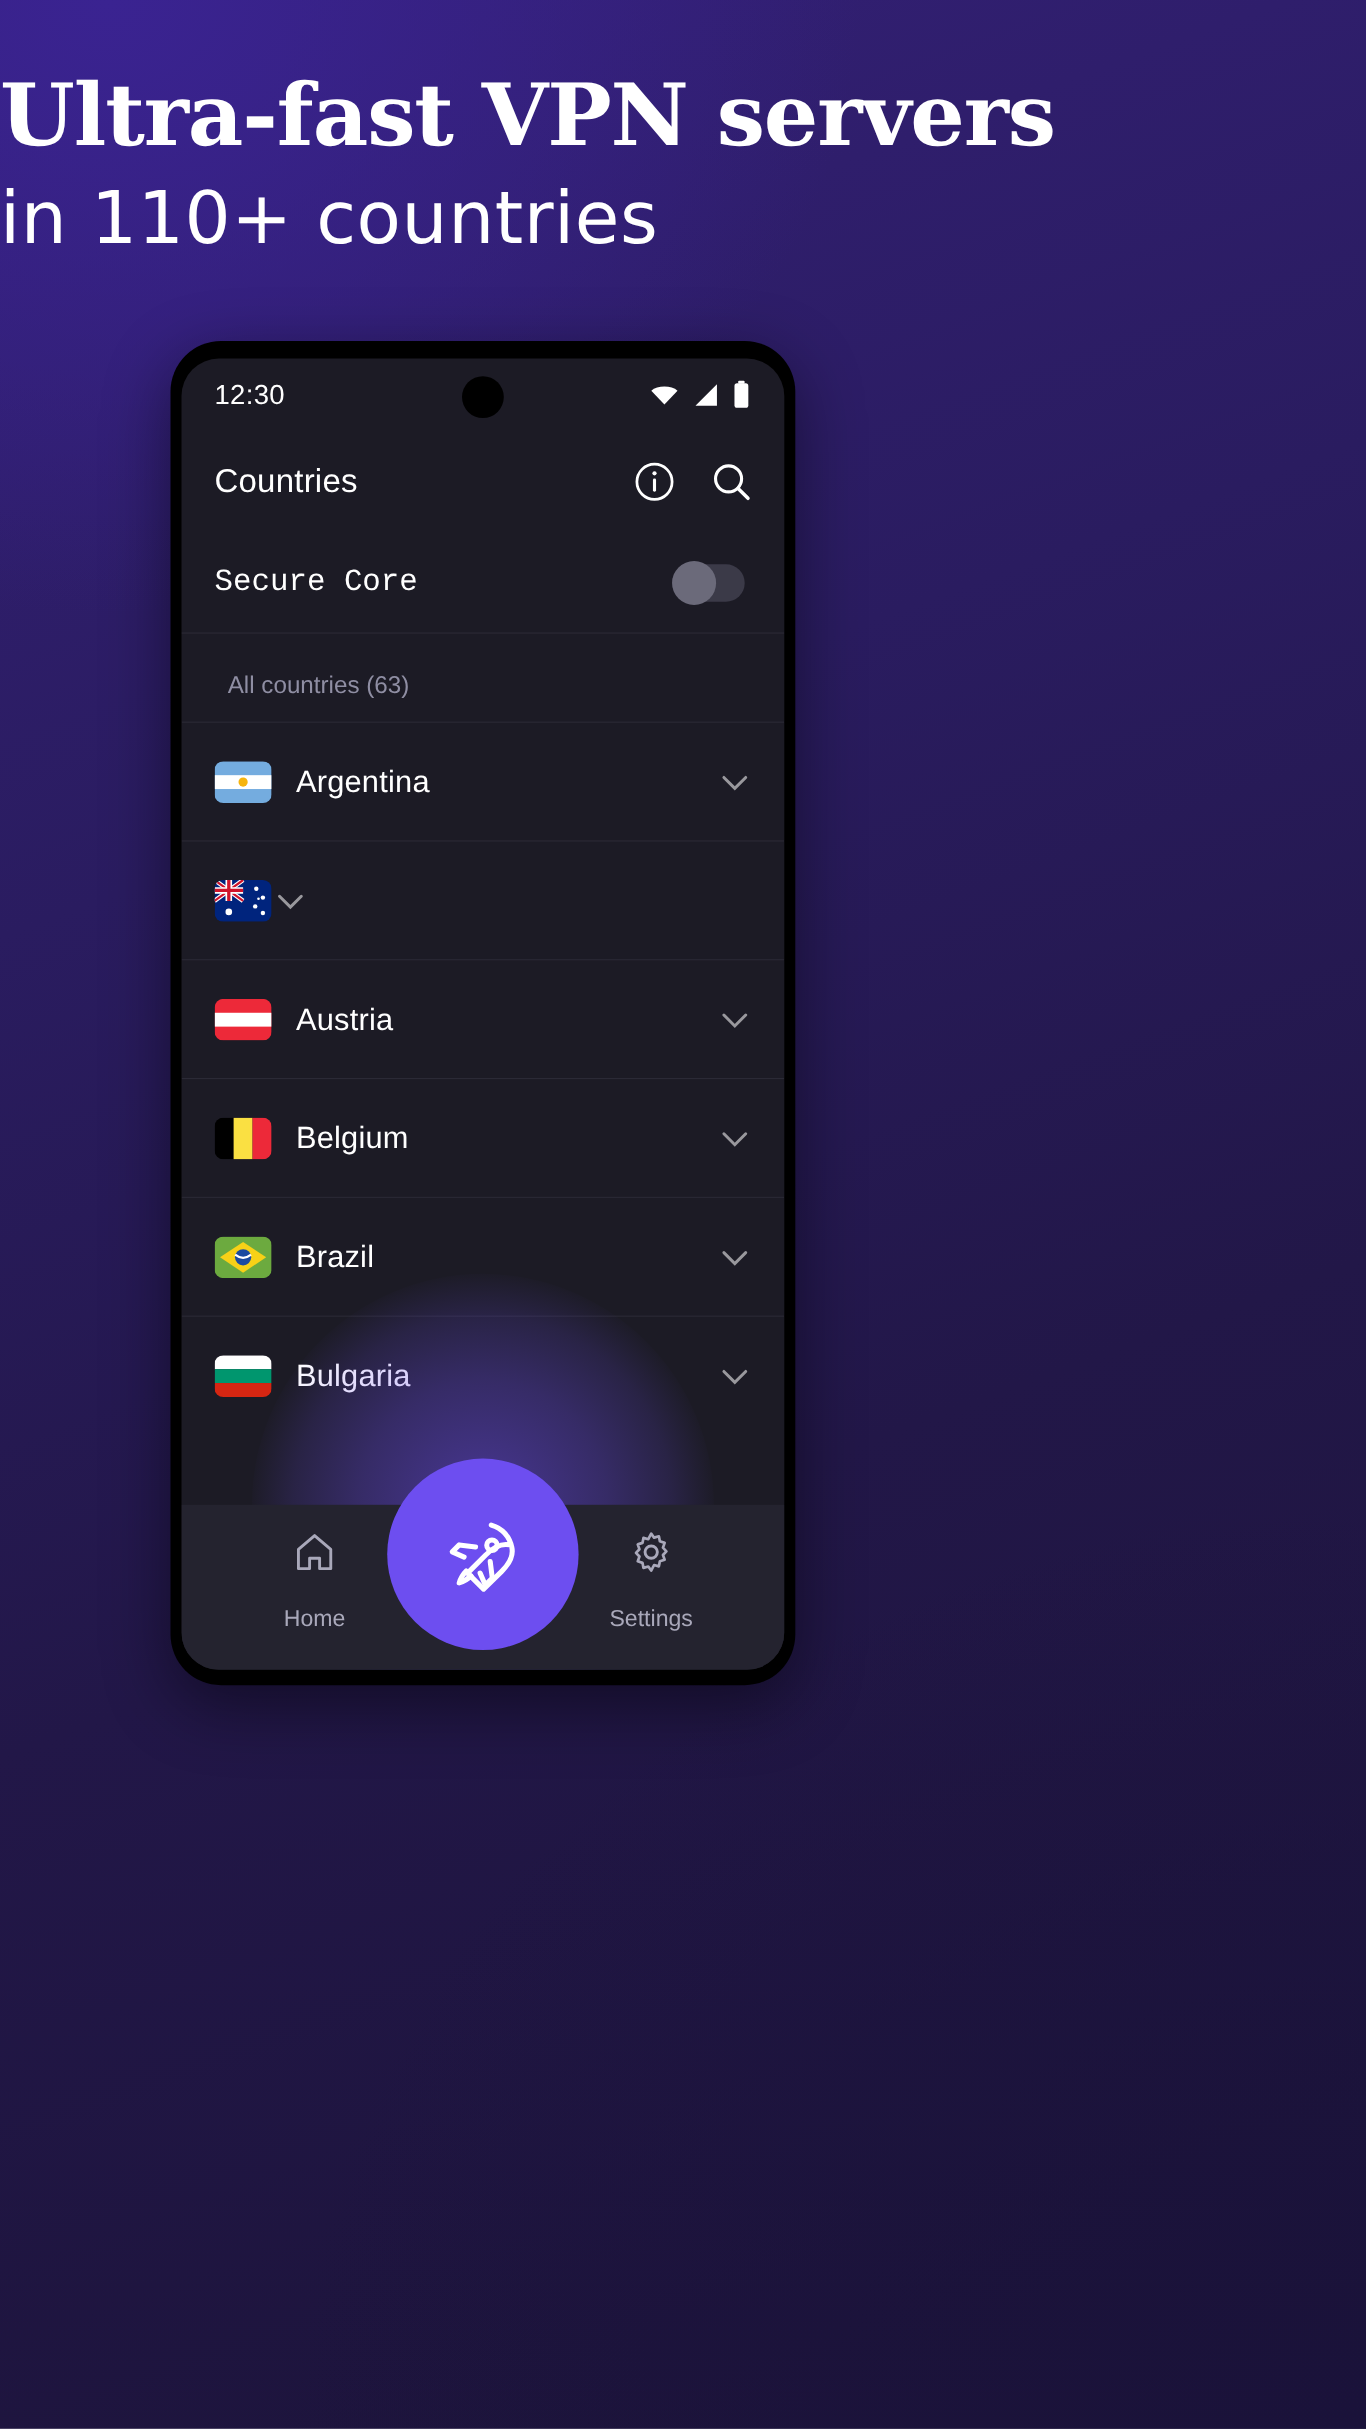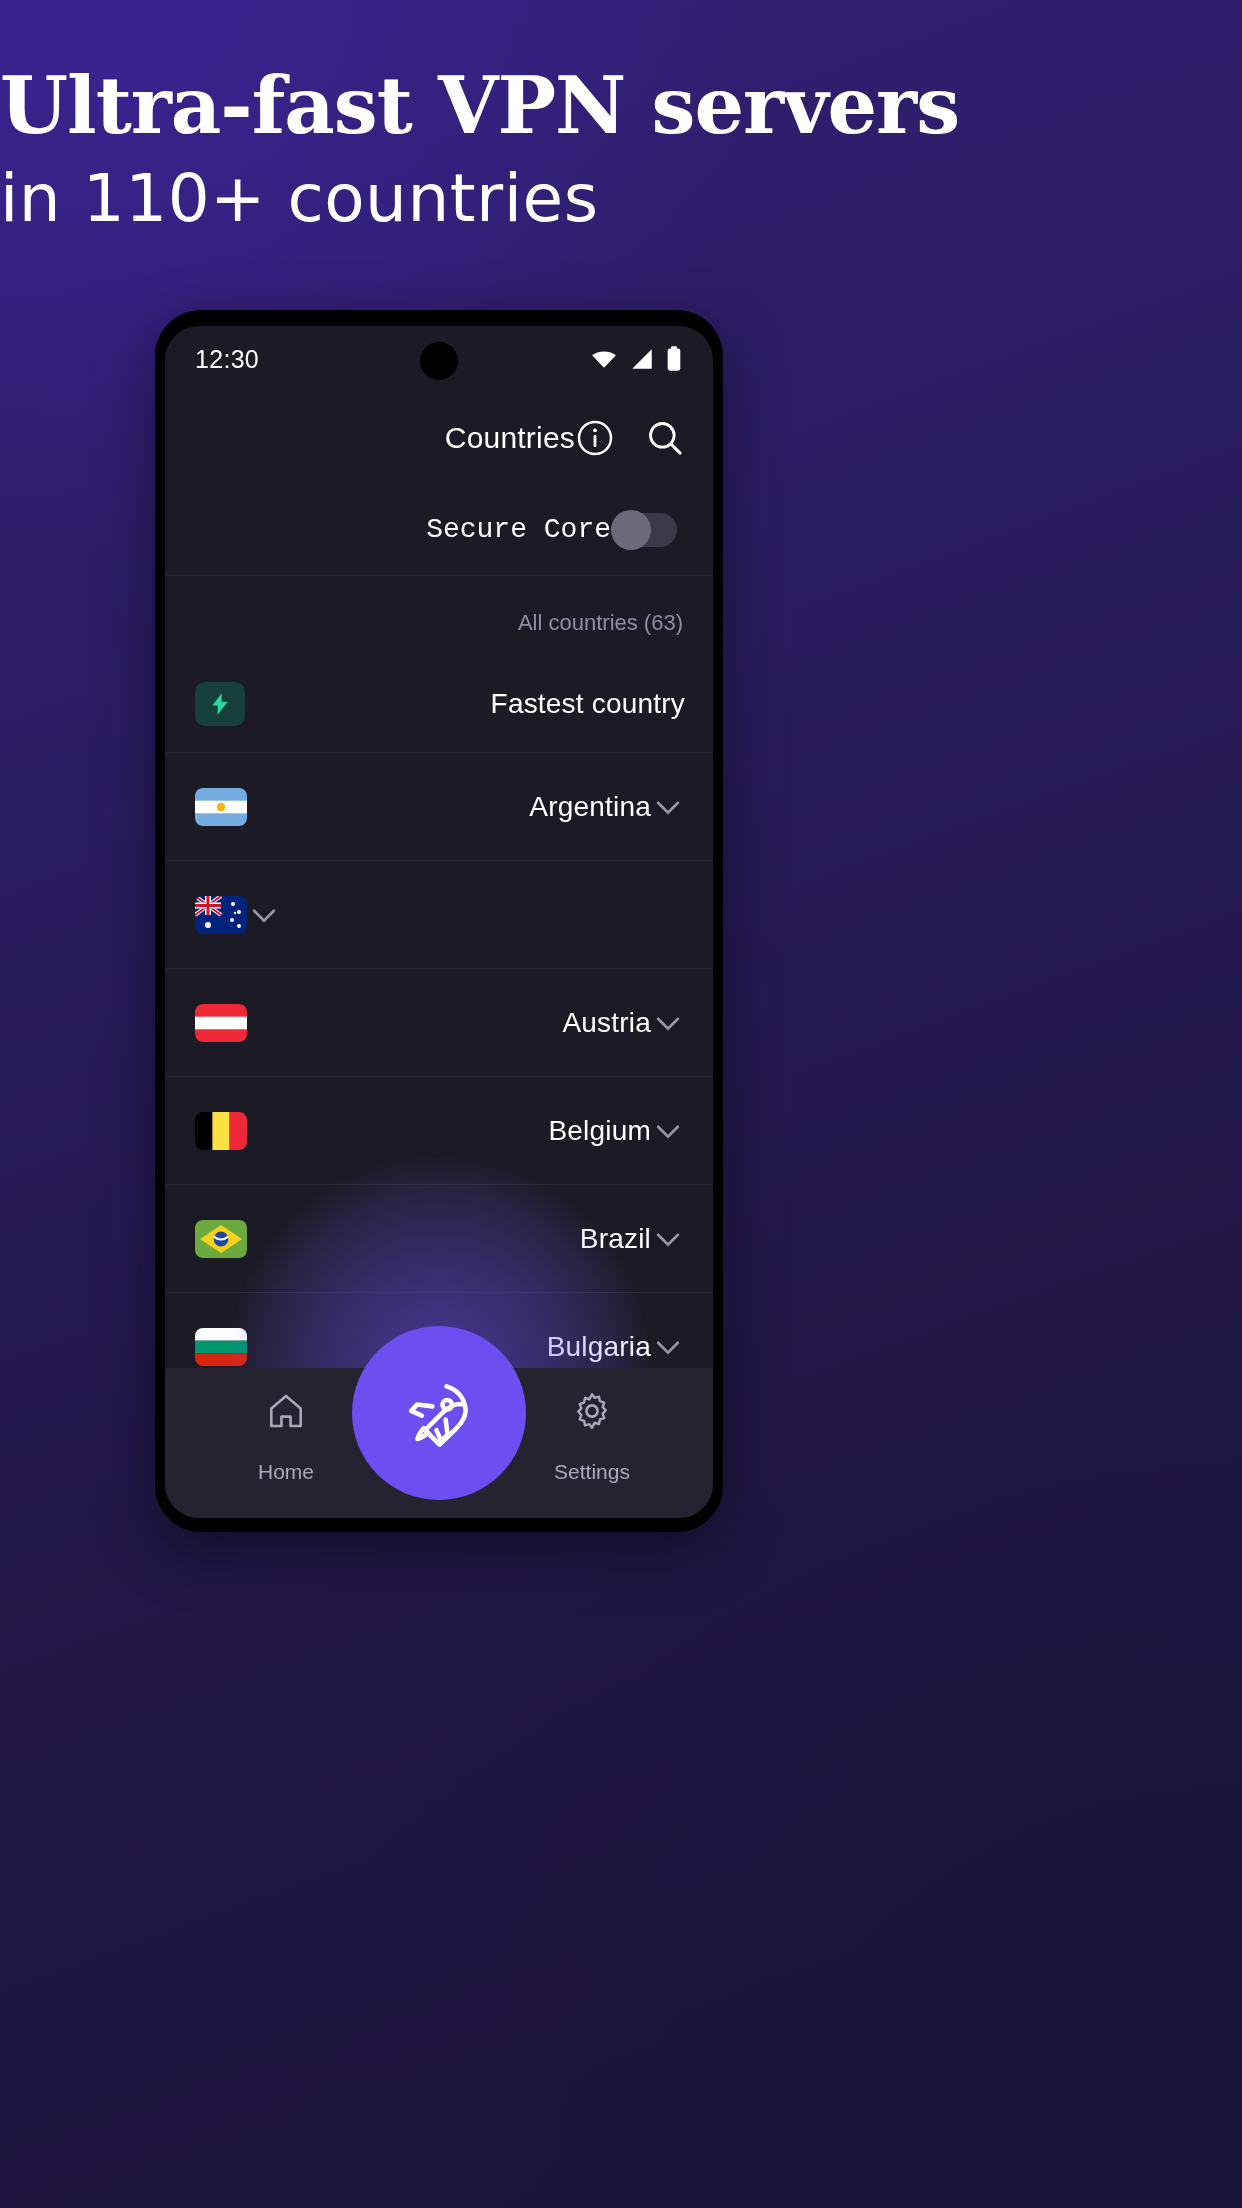--- a/index.html
+++ b/index.html
@@ -45,21 +45,20 @@
   
   .phone {
     position: absolute;
     left: 155px; top: 310px;
     width: 568px; height: 1222px;
     background: #000000;
     border-radius: 46px;
     padding: 16px 10px 14px 10px;
     box-shadow: 0 18px 60px rgba(0,0,0,0.45);
     overflow: hidden;
-    text-align: right;
   }
   .screen {
     width: 100%; height: 100%;
     background: #1c1b25;
     border-radius: 34px;
     overflow: hidden;
     position: relative;
     display: flex;
     flex-direction: column;
   }
@@ -287,28 +286,20 @@
       <div class="label">Secure Core</div>
       <div class="toggle">
         <div class="knob"></div>
       </div>
     </div>
 
     <div class="list">
 
       <div class="section-label">All countries (63)</div>
 
-      <div class="row fastest">
-        <div class="boltbox">
-          <svg width="26" height="30" viewBox="0 0 24 24">
-              <path d="M13.5 2 L5 13.4 h5.2 L9.6 22 L19 10.2 h-5.4 Z" fill="#2ad9a0"></path>
-            </svg>
-        </div>
-        <div class="name">Fastest country</div>
-      </div>
 
       <div class="row">
         <span class="flag">
           <svg width="52" height="38" viewBox="0 0 52 38">
             <rect width="52" height="38" fill="#74acdf"></rect>
             <rect y="12.7" width="52" height="12.6" fill="#ffffff"></rect>
             <circle cx="26" cy="19" r="4.2" fill="#f6b40e"></circle>
           </svg>
         </span>
         <div class="name">Argentina</div>

